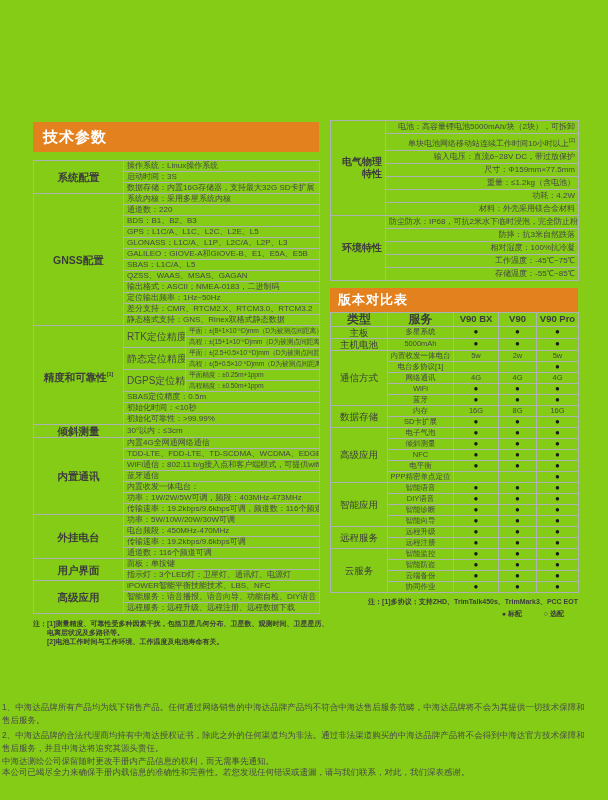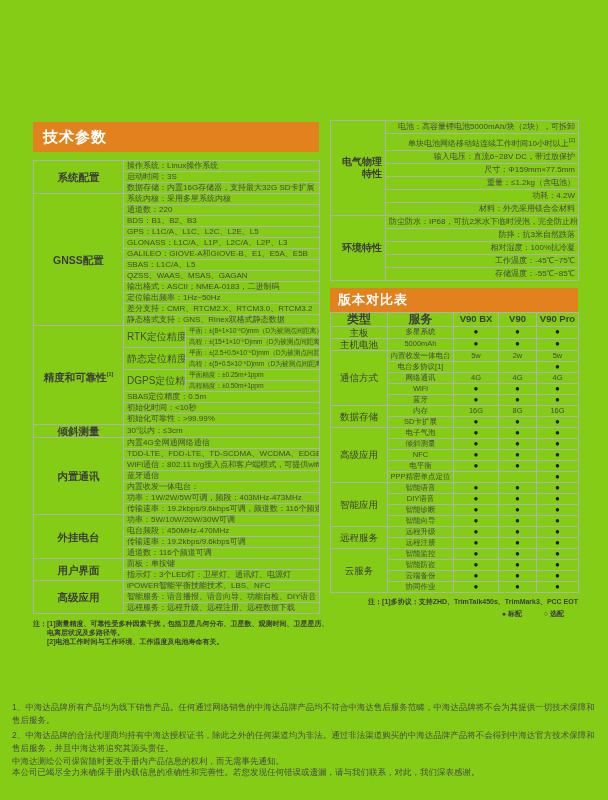--- a/index.html
+++ b/index.html
@@ -36,21 +36,21 @@
   .cmp-table td.hdr-model { font-size:9.5px; }
   .cmp-table td.glabel { font-size:9.5px; font-weight:normal; color:#3c3c3c; white-space:normal; line-height:11px; }
   .cmp-table td.svc { font-size:7.5px; }
   .cmp-table td.dot { font-size:8px; color:#1a1a1a; }
 
   .cmp-note { margin-top:4px; font-size:7px; font-weight:600; color:#3c3c3c; text-align:right; line-height:10px; }
   .cmp-legend { font-size:7px; font-weight:600; color:#3c3c3c; text-align:right; margin-top:2px; padding-right:14px; }
   .cmp-legend .lg-gap { display:inline-block; width:18px; }
 
   
-  .legal { position:absolute; left:12px; top:701px; width:590px; font-size:8.5px; color:#4a4a4a; }
+  .legal { position:absolute; left:2px; top:701px; width:590px; font-size:8.5px; color:#4a4a4a; }
   .legal .legal-line { line-height:13px; margin-bottom:2px; }
   .legal .legal-line:nth-child(2) { margin-bottom:1px; }
   .legal .legal-line:nth-child(3) { line-height:11px; margin-bottom:0; }
   .legal .legal-line:nth-child(4) { line-height:11px; }
 </style>
 </head>
 <body>
 
 <div class="page">
 

